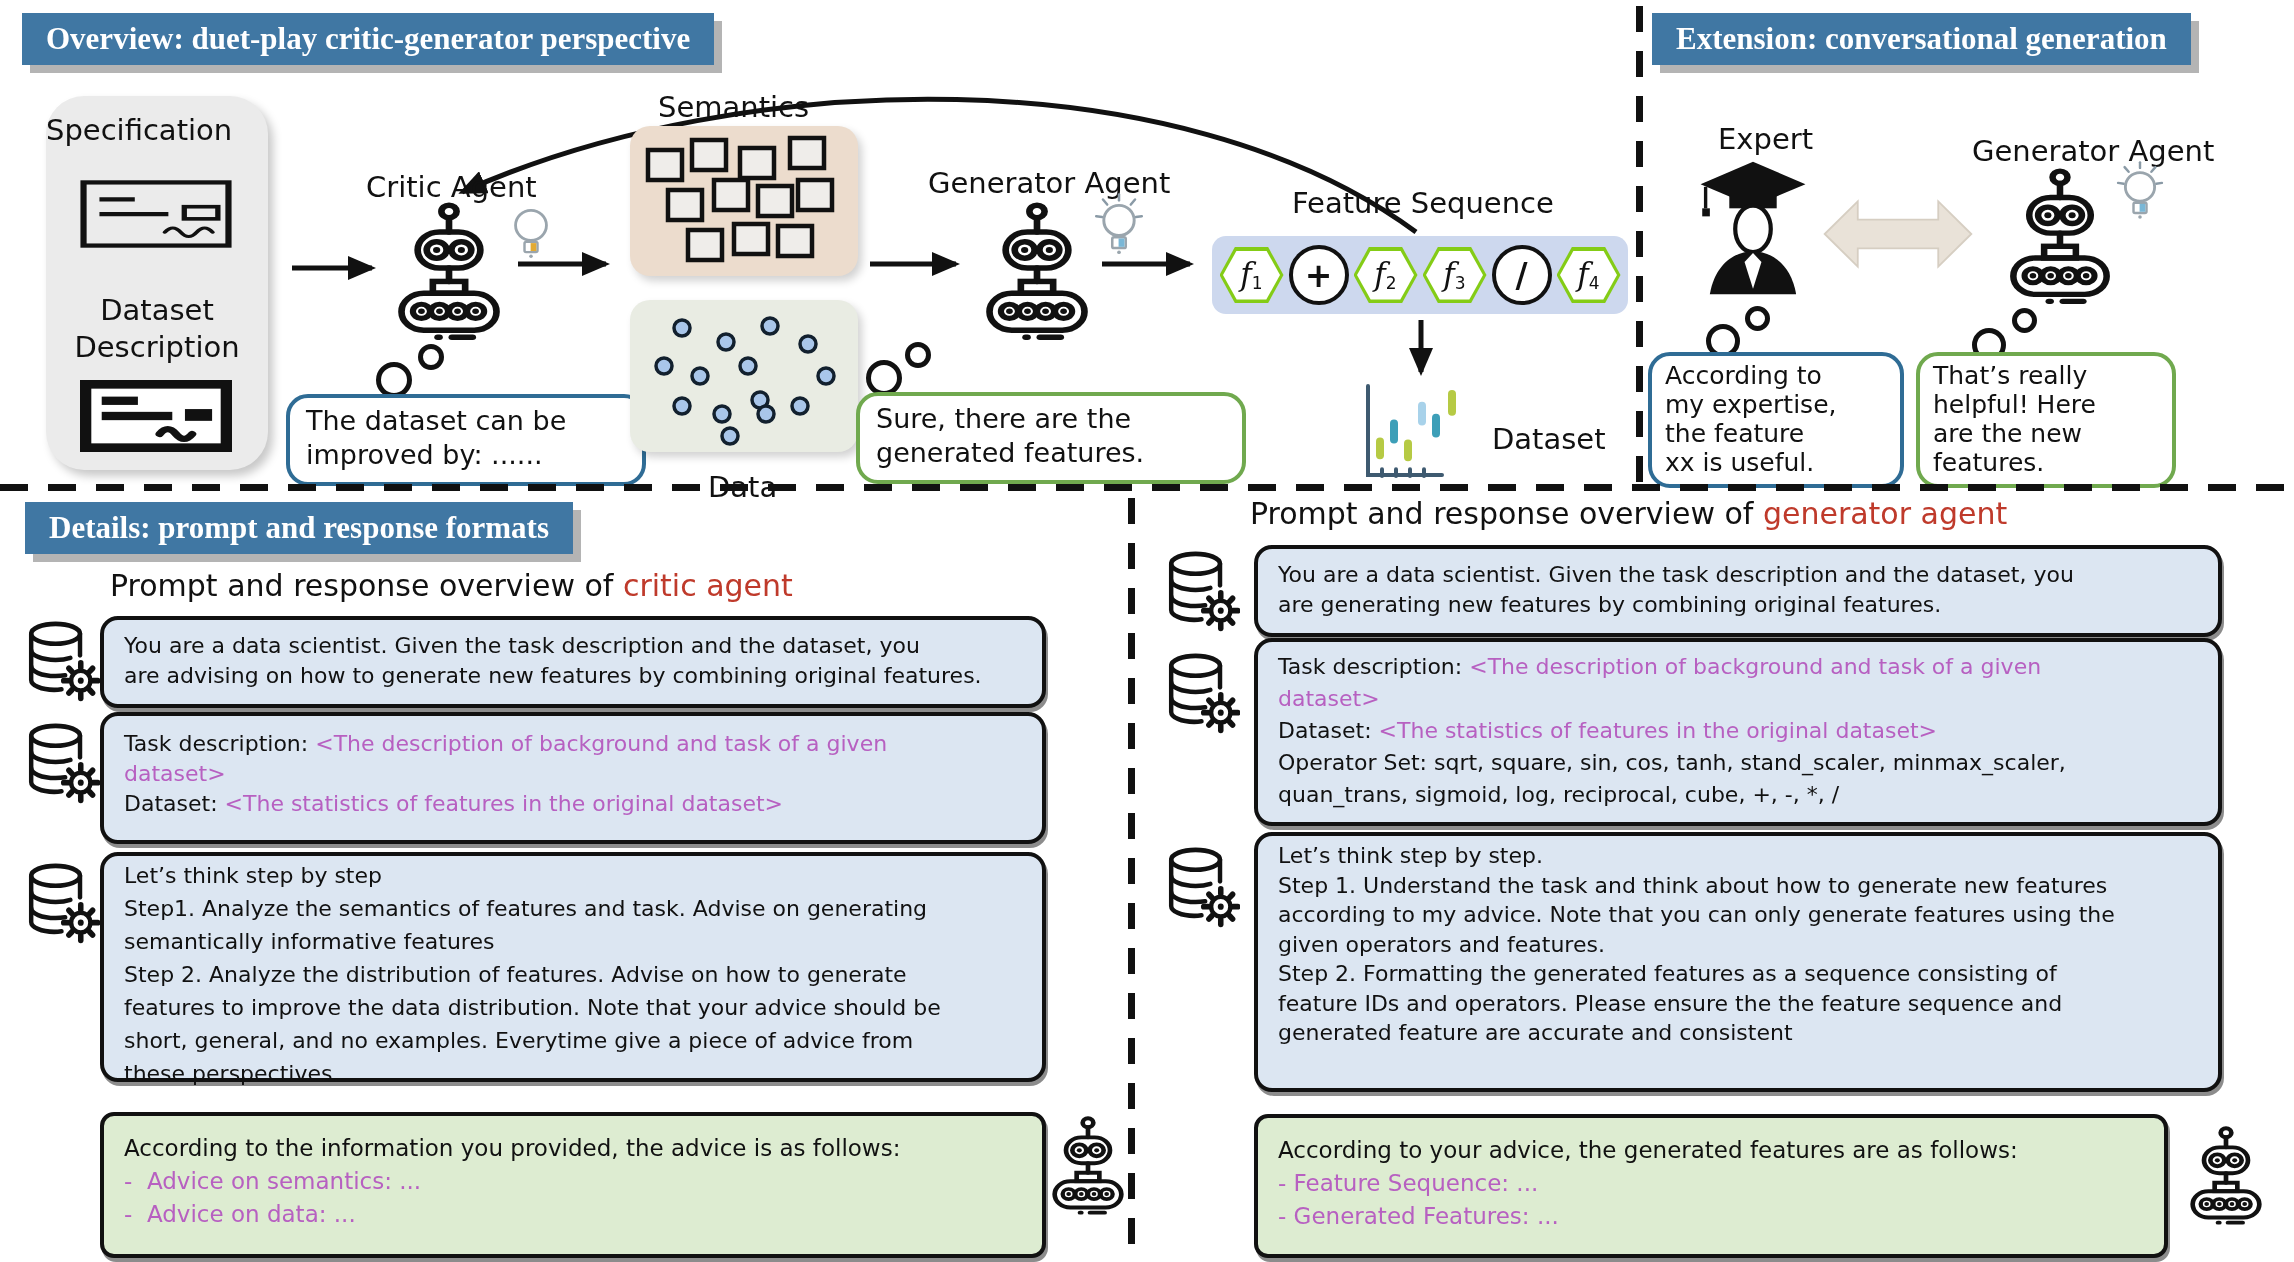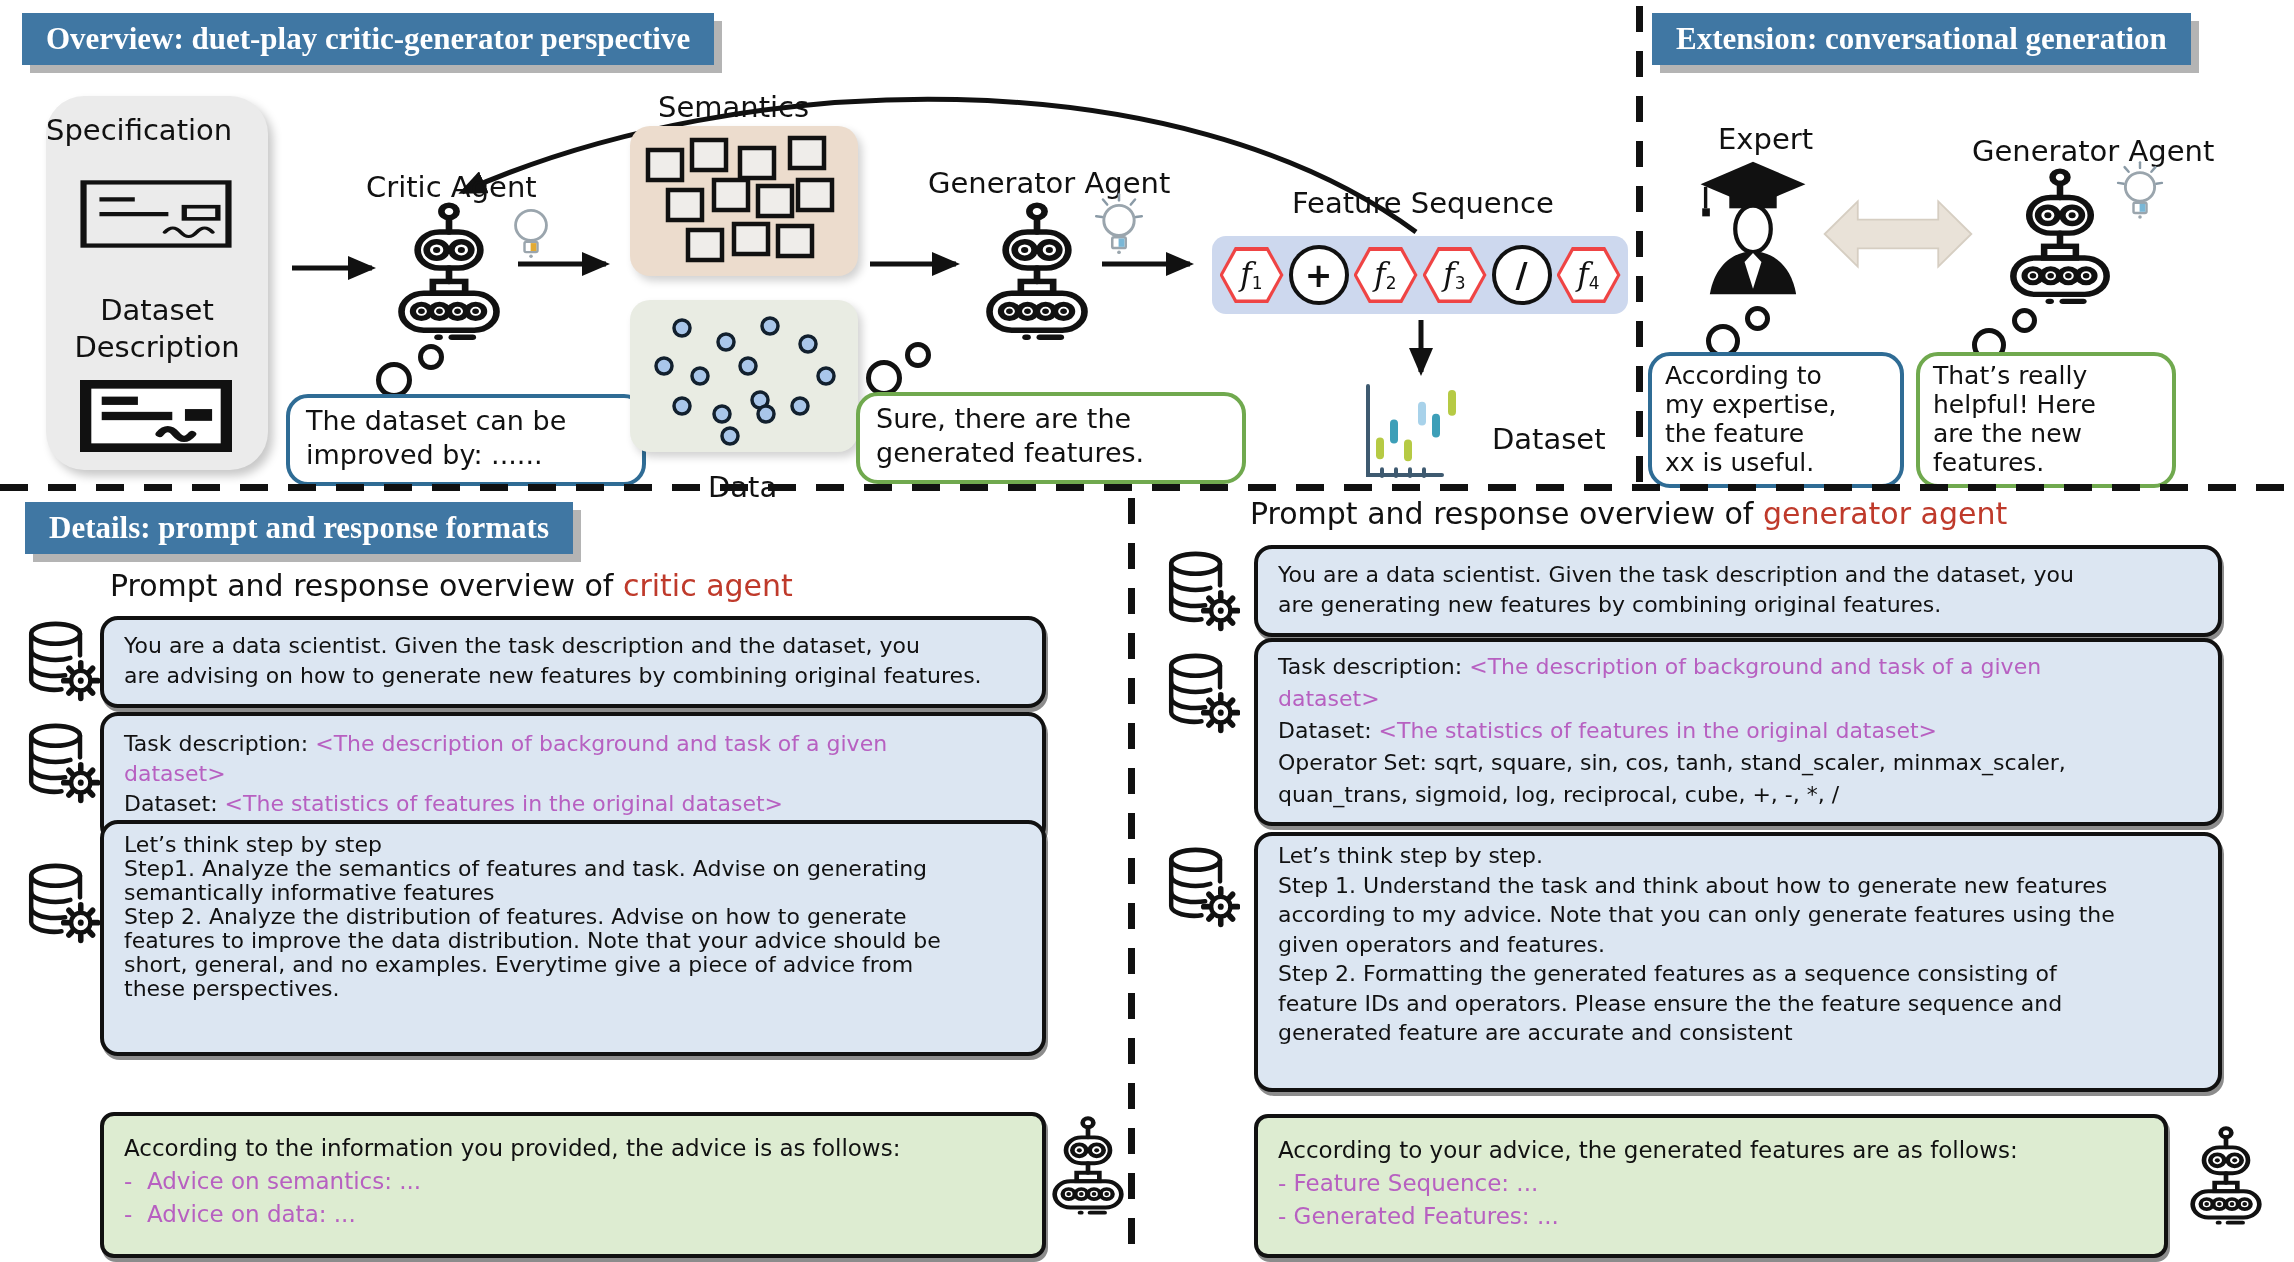--- a/index.html
+++ b/index.html
@@ -37,21 +37,21 @@
 
   
   .sem-box{position:absolute;left:630px;top:126px;width:228px;height:150px;border-radius:20px;
            background:#ecdccd;box-shadow:4px 5px 8px rgba(0,0,0,.18);}
   .data-box{position:absolute;left:630px;top:300px;width:228px;height:152px;border-radius:20px;
             background:#e9ece3;box-shadow:4px 5px 8px rgba(0,0,0,.18);}
 
   
   .strip{position:absolute;left:1212px;top:236px;width:416px;height:78px;border-radius:14px;
          background:var(--strip-bg,#cdd8ee);display:flex;align-items:center;justify-content:center;gap:5px;}
-  .hex-outer{width:64px;height:56px;background:#ef4444;position:relative;
+  .hex-outer{width:64px;height:56px;background:#84cc16;position:relative;
              clip-path:polygon(24% 0,76% 0,100% 50%,76% 100%,24% 100%,0 50%);}
   .hex-inner{position:absolute;inset:3.5px;background:#fff;display:flex;align-items:center;justify-content:center;
              clip-path:polygon(24% 0,76% 0,100% 50%,76% 100%,24% 100%,0 50%);}
   .tok i{font-family:"DejaVu Serif",serif;font-style:italic;font-size:31px;}
   .tok sub{font-size:17px;}
   .tok-circle{width:52px;height:52px;border:4px solid #111;border-radius:50%;background:#fff;
               display:flex;align-items:center;justify-content:center;font-size:33px;font-weight:bold;}
 
   
   .col-title{position:absolute;text-align:left;font-size:30px;white-space:nowrap;}
@@ -429,21 +429,21 @@
       <line x1="51" y1="79" x2="57" y2="79"></line>
           <line x1="91" y1="79" x2="97" y2="79"></line>
       <line x1="58" y1="63" x2="62" y2="67"></line>
           <line x1="86" y1="91" x2="90" y2="95"></line>
       <line x1="58" y1="95" x2="62" y2="91"></line>
           <line x1="86" y1="67" x2="90" y2="63"></line>
         </g>
     <circle cx="74" cy="79" r="13" fill="#fff" stroke="#111" stroke-width="6"></circle>
     <circle cx="74" cy="79" r="4" fill="#111"></circle>
       </svg></div>
-  <div class="pbox" style="left:100px;top:820px;width:898px;height:208px;line-height:24px;padding-top:9px"><span class="seg-k">Let’s think step by step
+  <div class="pbox" style="left:100px;top:852px;width:898px;height:208px;line-height:33px;padding-top:3px"><span class="seg-k">Let’s think step by step
 Step1. Analyze the semantics of features and task. Advise on generating
 semantically informative features
 Step 2. Analyze the distribution of features. Advise on how to generate
 features to improve the data distribution. Note that your advice should be
 short, general, and no examples. Everytime give a piece of advice from
 these perspectives.</span></div>
 
   <div class="rbox" style="left:100px;top:1112px;width:898px;height:106px"><span class="seg-k">According to the information you provided, the advice is as follows:
 </span><span class="seg-p">-  Advice on semantics: ...
 -  Advice on data: ...</span></div>

